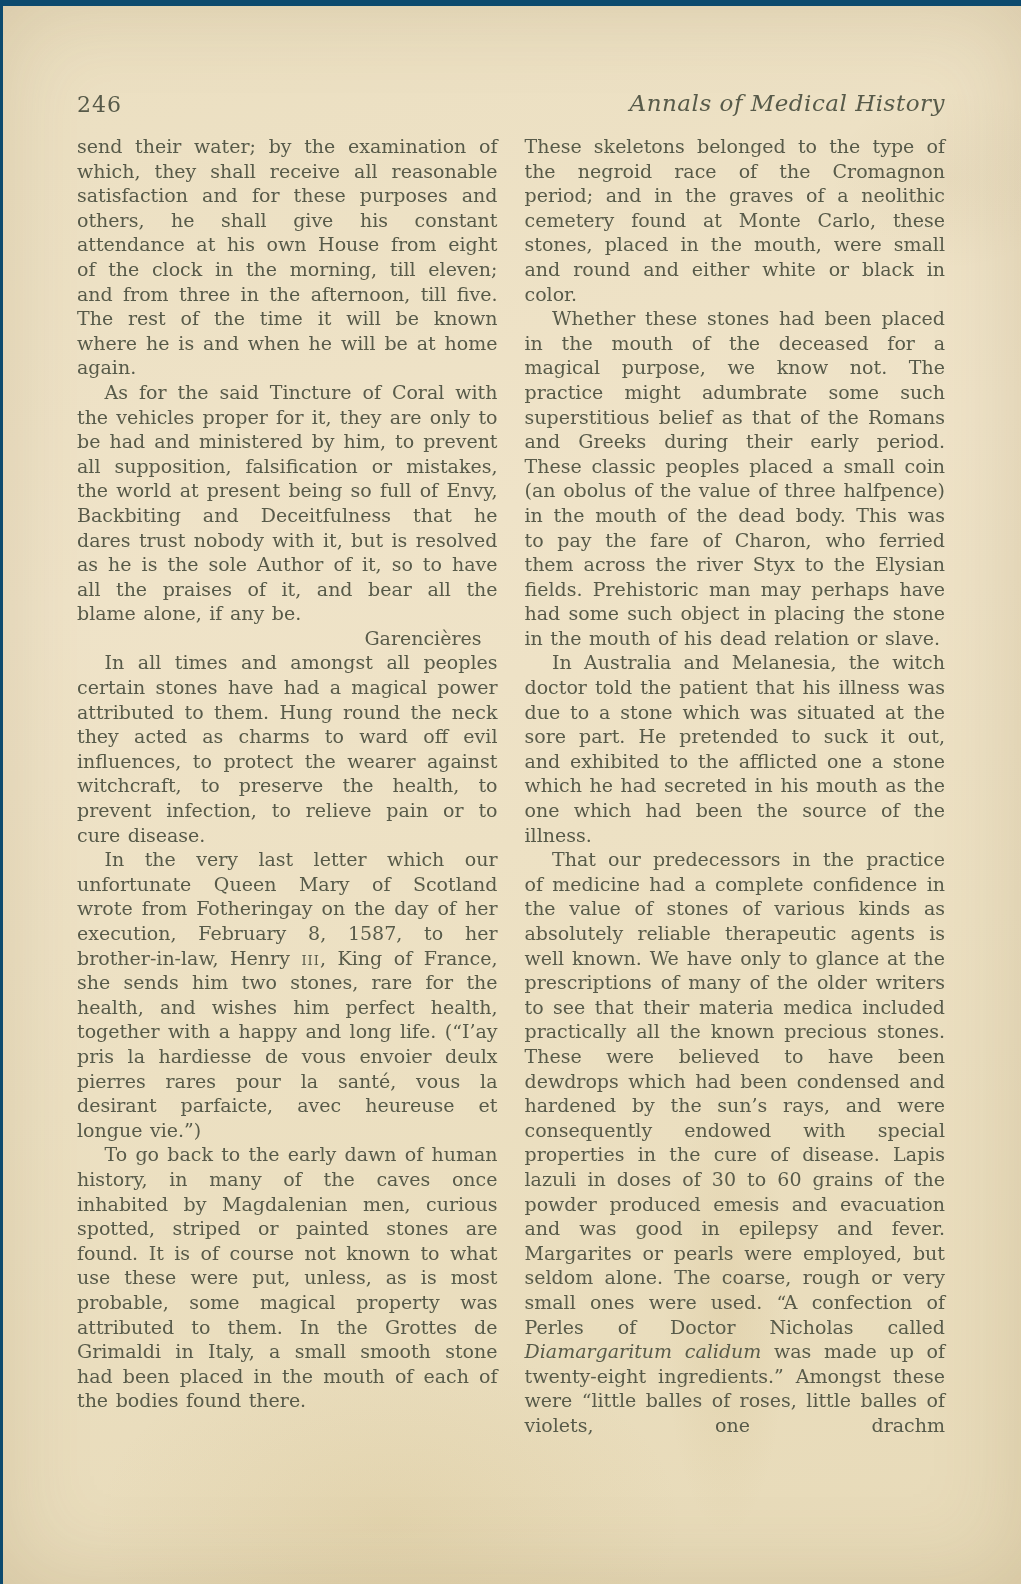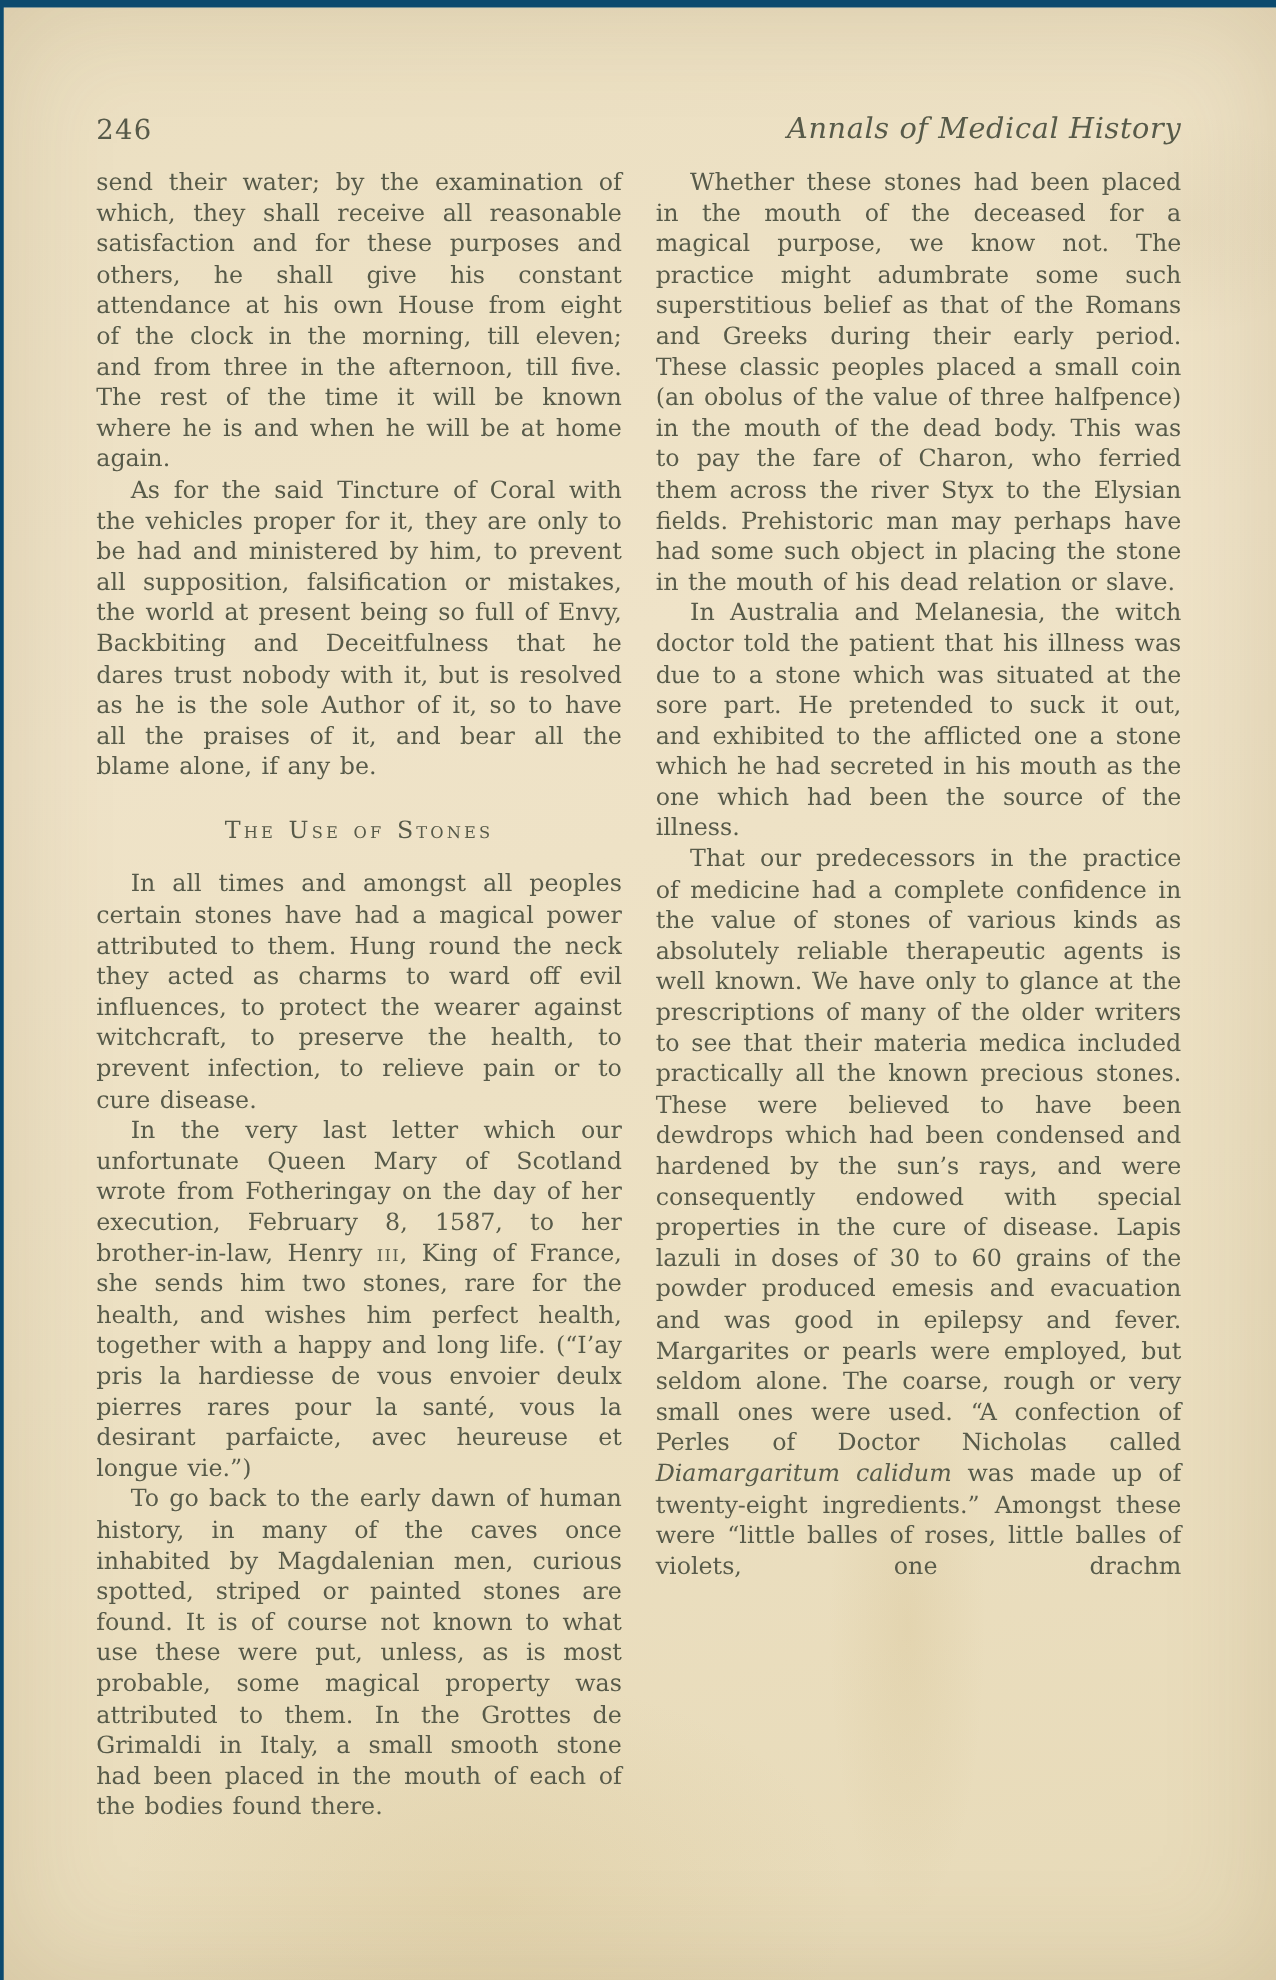--- a/index.html
+++ b/index.html
@@ -105,27 +105,28 @@
       <div class="page-header">
         <span class="page-number">246</span>
         <span class="running-head">Annals of Medical History</span>
       </div>
 
       <div class="columns">
 
         <div class="col">
           <p class="noindent">send their water; by the examination of which, they shall receive all reasonable satisfaction and for these purposes and others, he shall give his constant attendance at his own House from eight of the clock in the morning, till eleven; and from three in the afternoon, till five. The rest of the time it will be known where he is and when he will be at home again.</p>
           <p>As for the said Tincture of Coral with the vehicles proper for it, they are only to be had and ministered by him, to prevent all supposition, falsification or mistakes, the world at present being so full of Envy, Backbiting and Deceitfulness that he dares trust nobody with it, but is resolved as he is the sole Author of it, so to have all the praises of it, and bear all the blame alone, if any be.</p>
-          <h2 class="section-heading">The Use of Stones</h2>
+          <p class="signature">Garencières</p>
           <p>In all times and amongst all peoples certain stones have had a magical power attributed to them. Hung round the neck they acted as charms to ward off evil influences, to protect the wearer against witchcraft, to preserve the health, to prevent infection, to relieve pain or to cure disease.</p>
           <p><span>In the very last letter which our unfortunate Queen Mary of Scotland wrote from Fotheringay on the day of her execution, February 8, 1587, to her brother-in-law, Henry </span><span class="sc">iii</span><span>, King of France, she sends him two stones, rare for the health, and wishes him perfect health, together with a happy and long life. (“I’ay pris la hardiesse de vous envoier deulx pierres rares pour la santé, vous la desirant parfaicte, avec heureuse et longue vie.”)</span></p>
           <p>To go back to the early dawn of human history, in many of the caves once inhabited by Magdalenian men, curious spotted, striped or painted stones are found. It is of course not known to what use these were put, unless, as is most probable, some magical property was attributed to them. In the Grottes de Grimaldi in Italy, a small smooth stone had been placed in the mouth of each of the bodies found there.</p>
         </div>
 
         <div class="col">
+          <p class="noindent">These skeletons belonged to the type of the negroid race of the Cromagnon period; and in the graves of a neolithic cemetery found at Monte Carlo, these stones, placed in the mouth, were small and round and either white or black in color.</p>
           <p>Whether these stones had been placed in the mouth of the deceased for a magical purpose, we know not. The practice might adumbrate some such superstitious belief as that of the Romans and Greeks during their early period. These classic peoples placed a small coin (an obolus of the value of three halfpence) in the mouth of the dead body. This was to pay the fare of Charon, who ferried them across the river Styx to the Elysian fields. Prehistoric man may perhaps have had some such object in placing the stone in the mouth of his dead relation or slave.</p>
           <p>In Australia and Melanesia, the witch doctor told the patient that his illness was due to a stone which was situated at the sore part. He pretended to suck it out, and exhibited to the afflicted one a stone which he had secreted in his mouth as the one which had been the source of the illness.</p>
           <p class="fill-last"><span>That our predecessors in the practice of medicine had a complete confidence in the value of stones of various kinds as absolutely reliable therapeutic agents is well known. We have only to glance at the prescriptions of many of the older writers to see that their materia medica included practically all the known precious stones. These were believed to have been dewdrops which had been condensed and hardened by the sun’s rays, and were consequently endowed with special properties in the cure of disease. Lapis lazuli in doses of 30 to 60 grains of the powder produced emesis and evacuation and was good in epilepsy and fever. Margarites or pearls were employed, but seldom alone. The coarse, rough or very small ones were used. “A confection of Perles of Doctor Nicholas called </span><span class="it">Diamargaritum calidum</span><span> was made up of twenty-eight ingredients.” Amongst these were “little balles of roses, little balles of violets, one drachm</span></p>
         </div>
 
       </div>
     </div>
   </div>
 </div>
 

